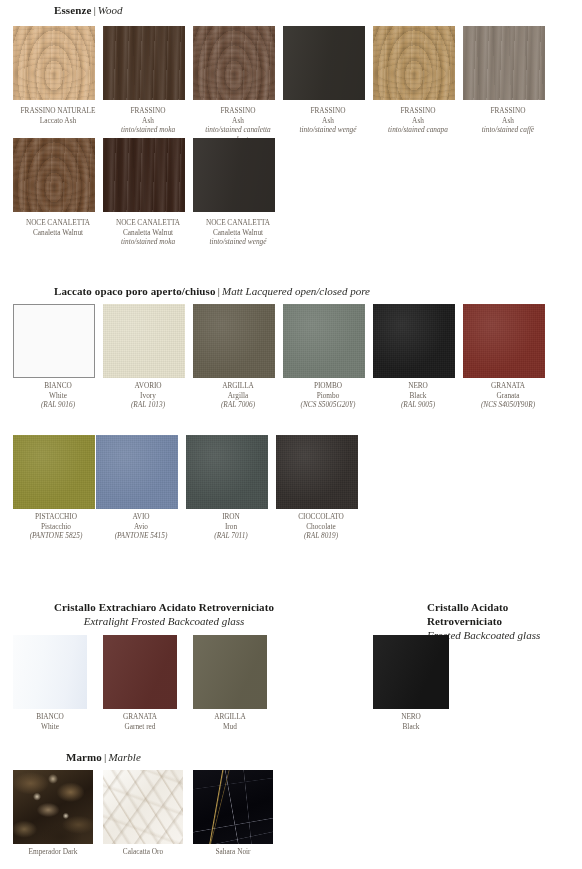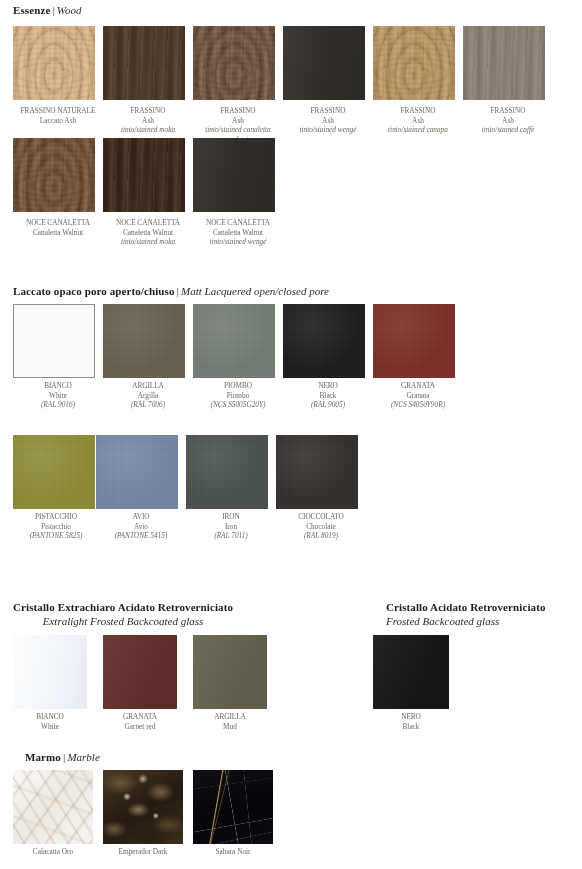--- a/index.html
+++ b/index.html
@@ -17,20 +17,21 @@
   }
 
   .sheet { position: relative; width: 582px; height: 869px; }
 
   
   .section-head {
     font-size: 11px;
     line-height: 13px;
     padding-left: 13px;
     white-space: nowrap;
+    margin-left: 41px;
   }
   .section-head .it {
     font-weight: bold;
     color: #1d1d1b;
     letter-spacing: 0.1px;
   }
   .section-head .sep {
     font-weight: bold;
     color: #6b6b66;
     padding: 0 2px;
@@ -291,20 +292,28 @@
   <div class="row lacq" id="row-lacq-1">
     <div class="cell" style="width:90px">
       <span class="swatch outlined" style="width:82px;height:74px;background-color:#fafafa"></span>
       <div class="caption">
         <span class="l1">BIANCO</span>
         <span class="l2">White</span>
         <span class="l3">(RAL 9016)</span>
       </div>
     </div>
     <div class="cell" style="width:90px">
+      <span class="swatch lacquer" style="width:82px;height:74px;background-color:#e6e2cd"></span>
+      <div class="caption">
+        <span class="l1">AVORIO</span>
+        <span class="l2">Ivory</span>
+        <span class="l3">(RAL 1013)</span>
+      </div>
+    </div>
+    <div class="cell" style="width:90px">
       <span class="swatch lacquer" style="width:82px;height:74px;background-color:#666050"></span>
       <div class="caption">
         <span class="l1">ARGILLA</span>
         <span class="l2">Argilla</span>
         <span class="l3">(RAL 7006)</span>
       </div>
     </div>
     <div class="cell" style="width:90px">
       <span class="swatch lacquer" style="width:82px;height:74px;background-color:#747d74"></span>
       <div class="caption">
@@ -409,32 +418,32 @@
       </div>
     </div>
   </div>
 
   <div class="section-head" id="sec-marble-head">
     <span class="it">Marmo</span><span class="sep">|</span><span class="en">Marble</span>
   </div>
 
   <div class="row" id="row-marble">
     <div class="cell" style="width:90px">
+      <span class="swatch marble m-emperador" style="width:80px;height:74px"></span>
+      <div class="caption" style="width:80px">
+        <span class="l2">Emperador Dark</span>
+      </div>
+    </div>
+    <div class="cell" style="width:90px">
       <span class="swatch marble m-calacatta" style="width:80px;height:74px"></span>
       <div class="caption" style="width:80px">
         <span class="l2">Calacatta Oro</span>
       </div>
     </div>
     <div class="cell" style="width:90px">
-      <span class="swatch marble m-emperador" style="width:80px;height:74px"></span>
-      <div class="caption" style="width:80px">
-        <span class="l2">Emperador Dark</span>
-      </div>
-    </div>
-    <div class="cell" style="width:90px">
       <span class="swatch marble m-sahara" style="width:80px;height:74px"></span>
       <div class="caption" style="width:80px">
         <span class="l2">Sahara Noir</span>
       </div>
     </div>
   </div>
 
 </div>
 
 </body></html>

